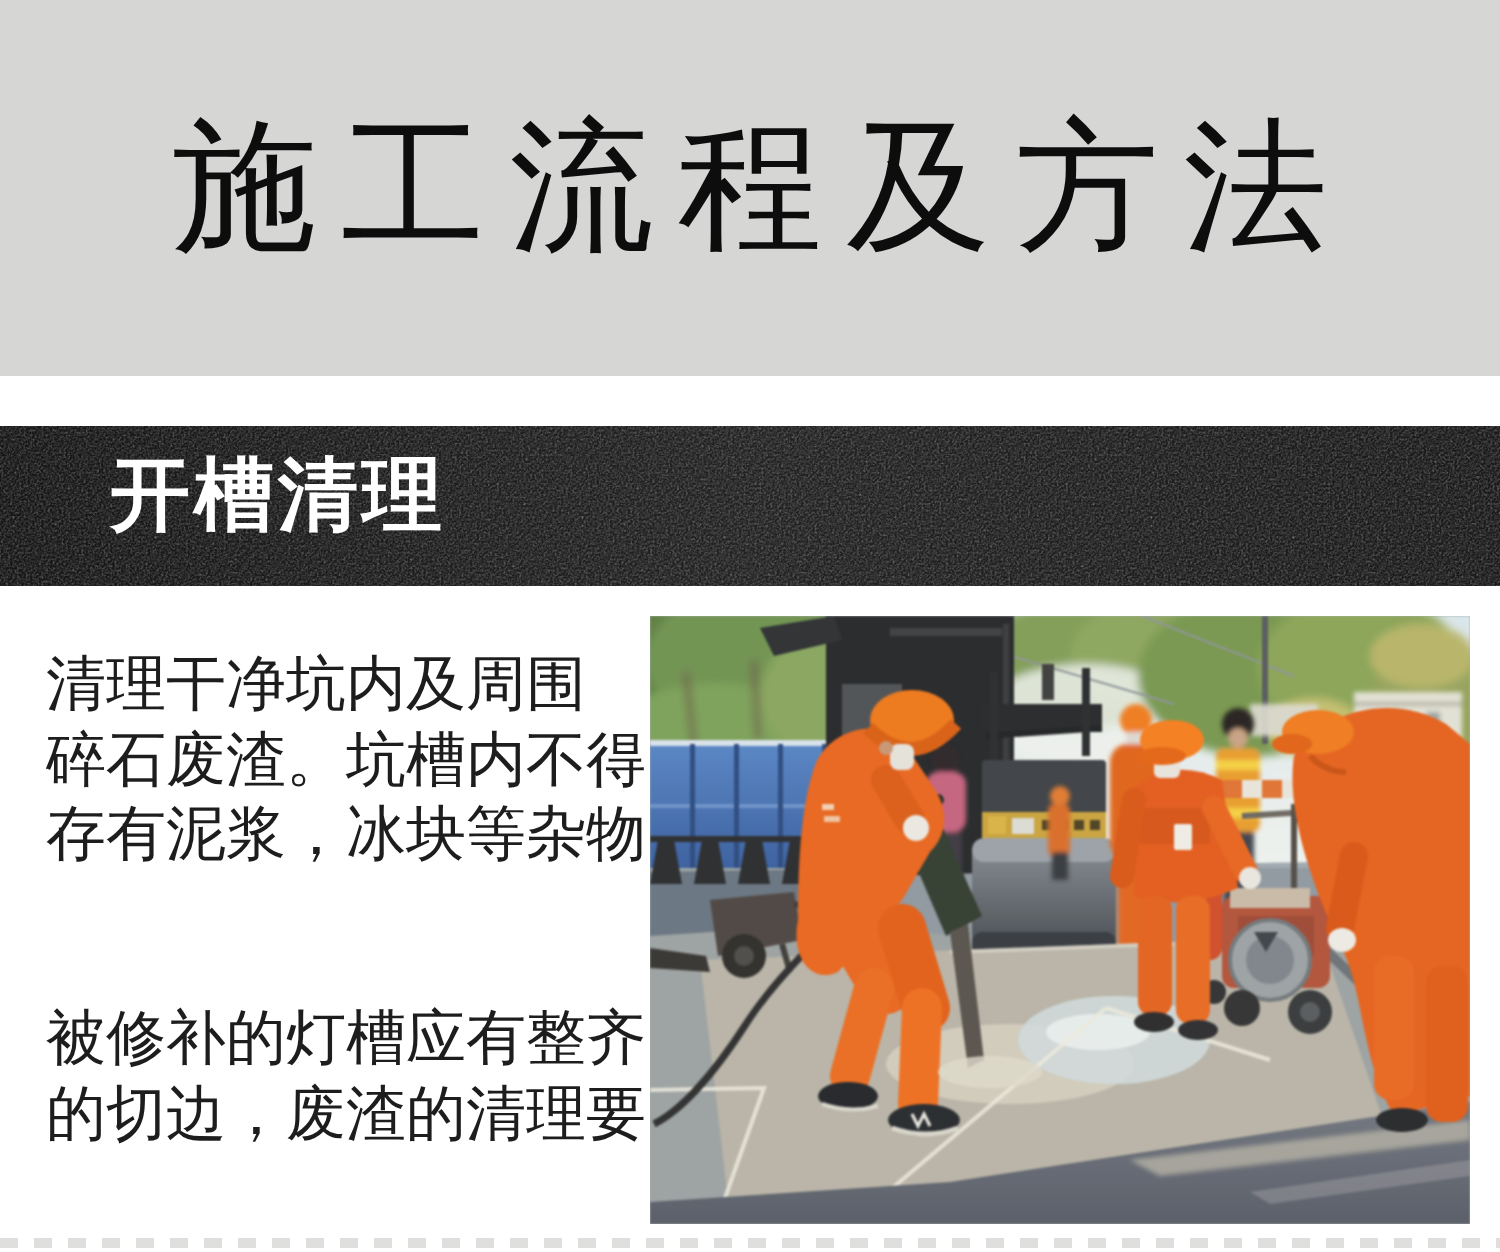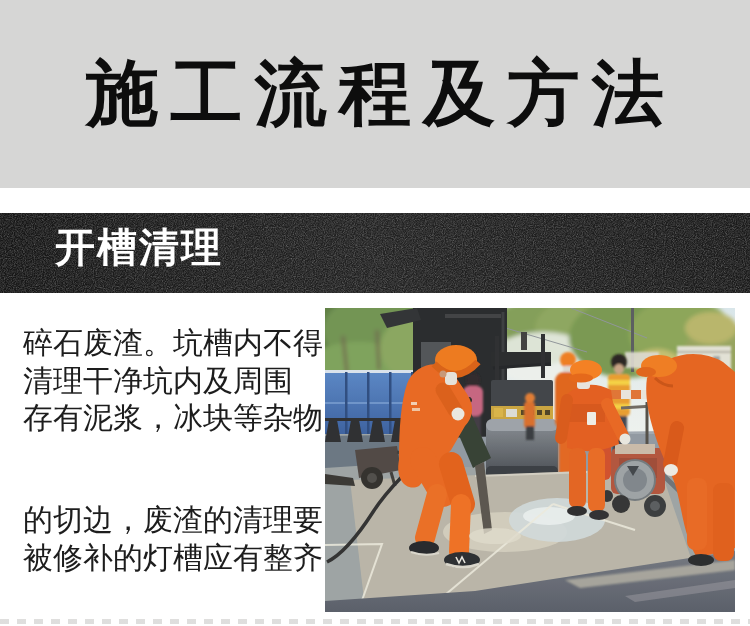--- a/index.html
+++ b/index.html
@@ -2,21 +2,21 @@
 <html><head>
 <meta charset="utf-8">
 <style>
   html,body{margin:0;padding:0;background:#ffffff;}
   body{font-family:"Liberation Sans", sans-serif;}
   .page{position:relative;width:750px;height:626px;background:#ffffff;overflow:hidden;}
 
   
   .hero{position:absolute;left:0;top:0;width:750px;height:188px;background:#d6d6d5;
         display:flex;align-items:center;justify-content:center;}
-  .hero-title{font-size:72px;font-weight:bold;color:#0d0d0d;letter-spacing:0.17em;
+  .hero-title{font-size:72px;font-weight:normal;color:#0d0d0d;letter-spacing:0.17em;
         text-indent:0.17em;white-space:nowrap;}
 
   
   .banner{position:absolute;left:0;top:213px;width:750px;height:80px;background:#1c1c1c;overflow:hidden;}
   .banner svg.grain{position:absolute;left:0;top:0;width:100%;height:100%;display:block;}
   .banner-label{position:absolute;left:55px;top:0;height:68px;display:flex;align-items:center;
         font-size:40px;font-weight:bold;color:#ffffff;letter-spacing:2px;z-index:2;}
 
   
   .copy{position:absolute;left:23px;top:0;width:300px;color:#1d1d1d;}
@@ -56,27 +56,27 @@
         </linearGradient>
       </defs>
       <rect x="0" y="0" width="750" height="80" fill="url(#bandshade)"></rect>
       <rect x="0" y="0" width="750" height="80" filter="url(#grain)" opacity="0.5"></rect>
     </svg>
     <div class="banner-label">开槽清理</div>
   </div>
 
   <div class="copy">
     <div class="para p1">
+      <div class="line">清理干净坑内及周围</div>
       <div class="line">碎石废渣。坑槽内不得</div>
-      <div class="line">清理干净坑内及周围</div>
       <div class="line">存有泥浆，冰块等杂物。</div>
     </div>
     <div class="para p2">
+      <div class="line">被修补的灯槽应有整齐</div>
       <div class="line">的切边，废渣的清理要</div>
-      <div class="line">被修补的灯槽应有整齐</div>
     </div>
   </div>
 
   <div class="photo" role="img" aria-label="路面坑槽开槽清理施工现场：多名身穿橙色工作服的工人在水泥路面作业，一人持风镐破碎，旁有路面切割机与压路机，背景为蓝色围挡、护栏和行道树">
     <svg width="410" height="304" viewBox="0 0 410 304">
       <defs>
         <linearGradient id="sky" x1="0" y1="0" x2="0" y2="1">
           <stop offset="0" stop-color="#d9e6ec"></stop>
             <stop offset="1" stop-color="#f1f4f1"></stop>
         </linearGradient>

